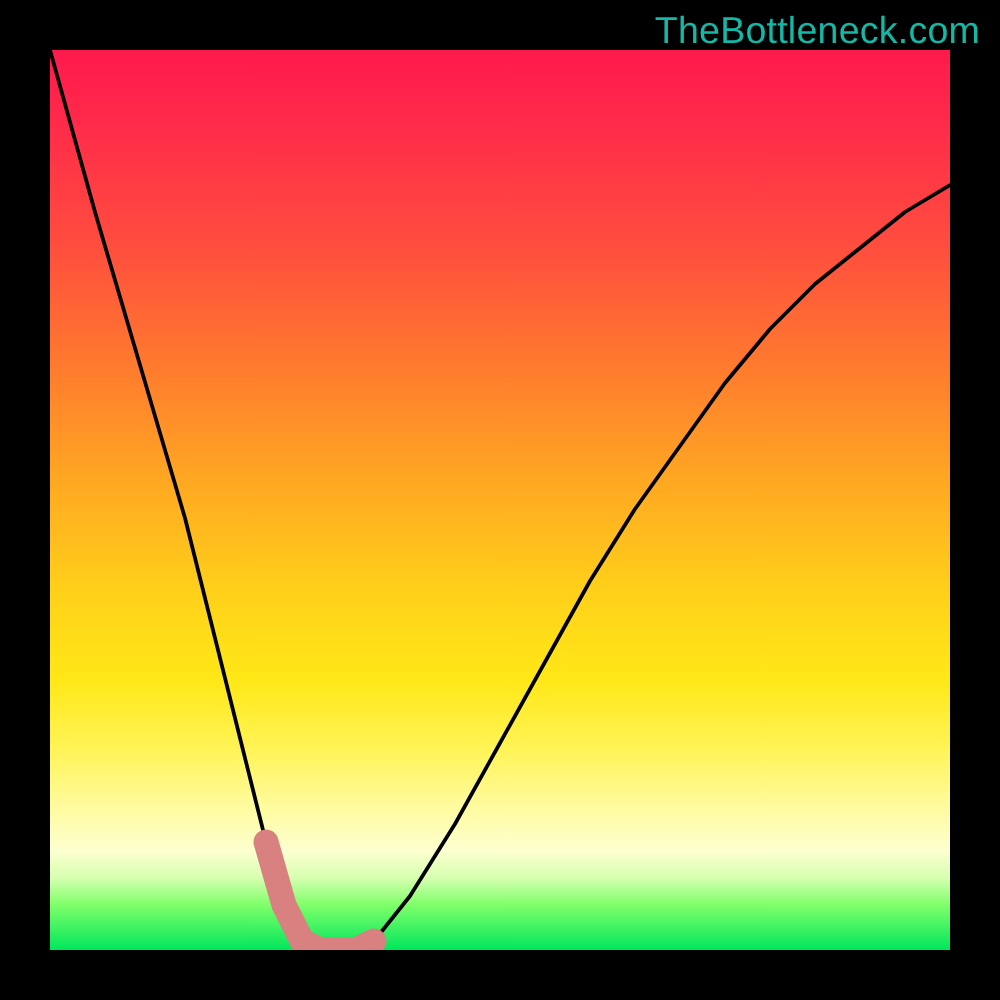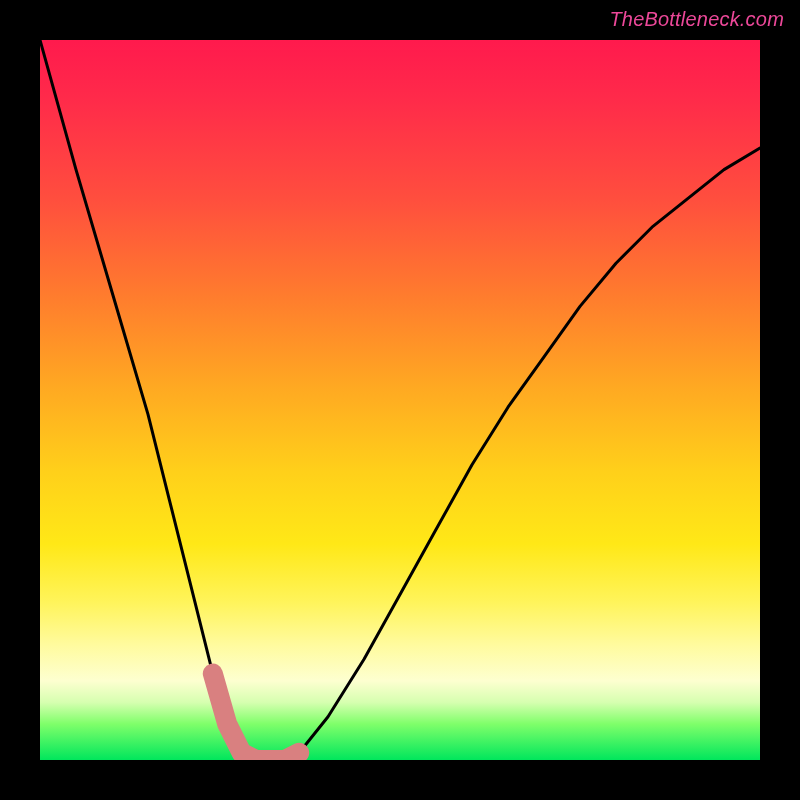--- a/index.html
+++ b/index.html
@@ -40,27 +40,26 @@
       #fdffd0 89%,
       #d6ffb0 92%,
       #7fff6a 95%,
       #00e65c 100%
     );
   }
   .watermark {
     position: absolute;
     top: 8px;
     right: 16px;
-    color: #ec4899;
-    font-size: 20px;
+    color: #14b8a6;
+    font-size: 30px;
     letter-spacing: 0.2px;
     font-weight: 400;
     user-select: none;
     pointer-events: none;
-    font-style: italic;
   }
   svg {
     position: absolute;
     left: 0;
     top: 0;
   }
 </style>
 </head>
 <body>
 

